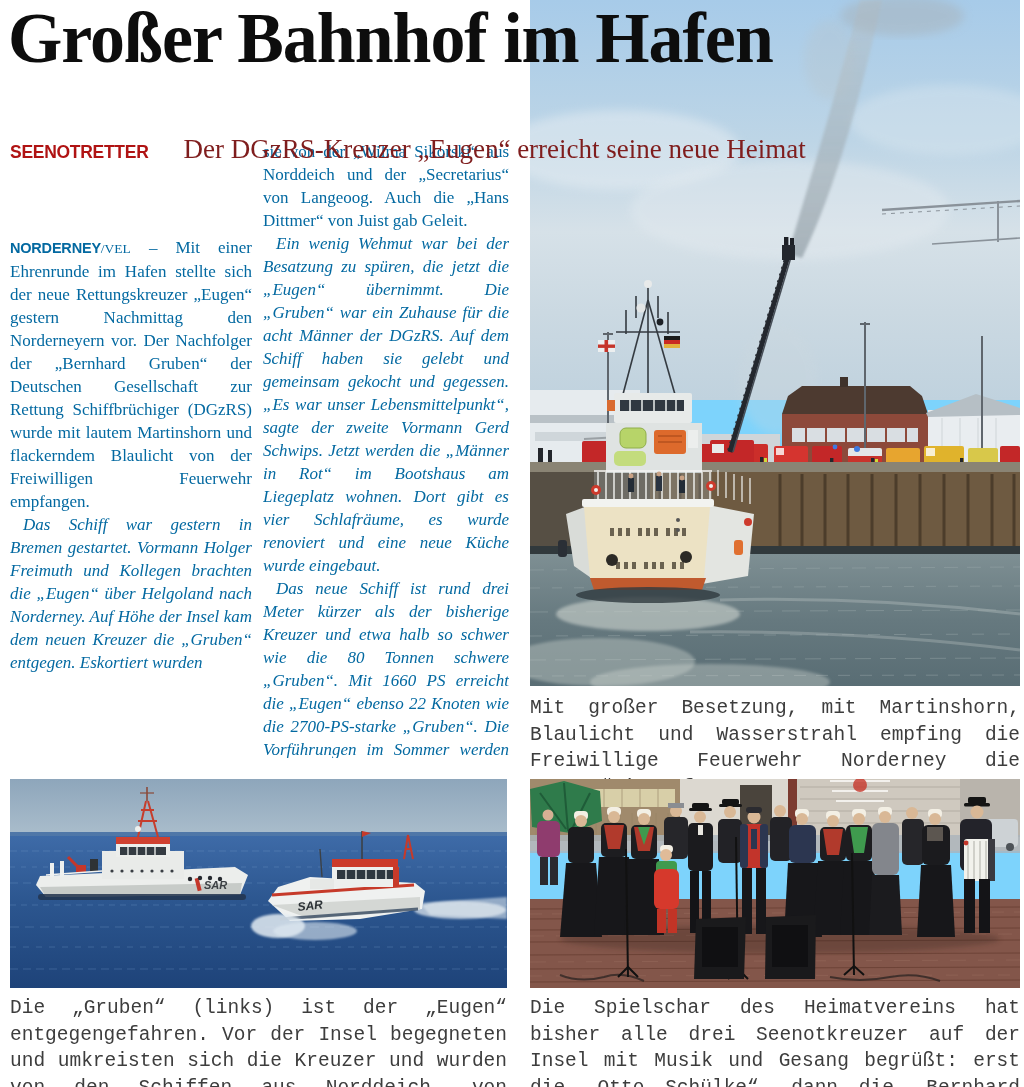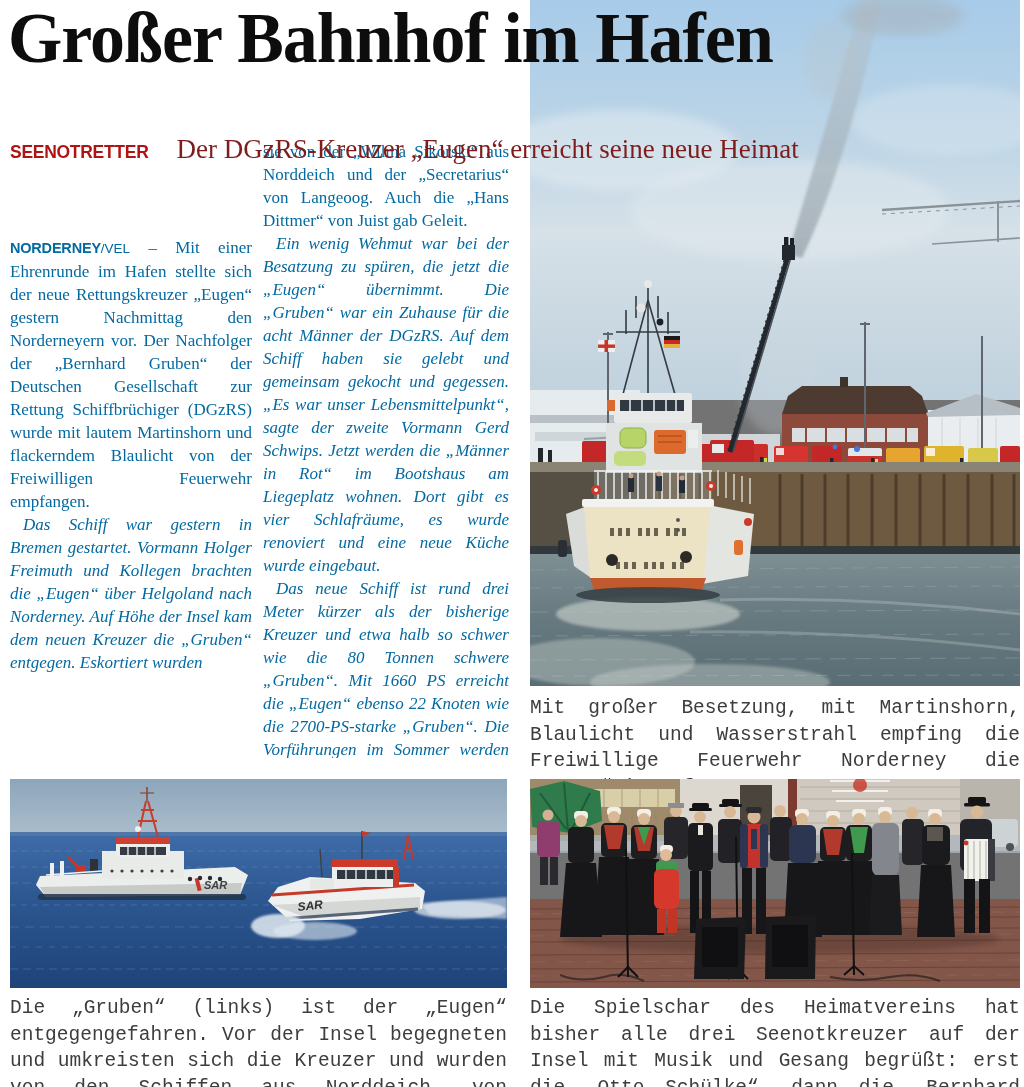--- a/index.html
+++ b/index.html
@@ -2,37 +2,37 @@
 <html lang="de"><head>
 <meta charset="utf-8">
 <style>
   html,body{margin:0;padding:0;background:#ffffff;}
   .page{position:relative;width:1024px;height:1087px;background:#fff;
         font-family:"Liberation Serif",serif;color:#181818;overflow:hidden;}
 
   .headline{position:absolute;left:8px;top:2px;margin:0;z-index:4;
             font-size:72px;font-weight:700;line-height:1.02;letter-spacing:-1px;
             color:#0d0d0d;white-space:nowrap;transform:scaleX(.97);transform-origin:left top;}
-  .kickerline{position:absolute;left:10px;top:90px;z-index:4;display:flex;align-items:baseline;gap:16px;white-space:nowrap;}
+  .kickerline{position:absolute;left:10px;top:90px;z-index:4;display:flex;align-items:baseline;gap:23px;white-space:nowrap;}
   .kicker{font-family:"Liberation Sans",sans-serif;font-weight:700;font-size:19px;
           letter-spacing:-.3px;color:#b01313;transform:scaleX(.92);transform-origin:left bottom;}
   .subhead{font-size:27px;color:#7f1d1d;margin-top:44px;}
 
   .standfirst{position:absolute;left:10px;top:139px;width:242px;
               font-size:21px;line-height:31px;color:#1c1c1c;}
 
   .col{position:absolute;font-size:17px;line-height:23px;text-align:justify;color:#0369a1;}
   .col p{margin:0;hyphens:auto;-webkit-hyphens:auto;}
   .col p + p{text-indent:13px;font-style:italic;}
   .col1{left:10px;top:236px;width:242px;height:522px;overflow:hidden;}
   .col2{left:263px;top:140px;width:246px;height:618px;overflow:hidden;}
   .loc{font-family:Liberation Sans, sans-serif;font-weight:700;font-size:14.5px;letter-spacing:-.2px;}
-  .loc2{font-family:Liberation Sans, sans-serif;font-size:13.5px;}
-
-  .photo{position:absolute;overflow:hidden;background:#737373;}
+  .loc2{font-family:Liberation Serif, serif;font-size:13.5px;}
+
+  .photo{position:absolute;overflow:hidden;background:#7dd3fc;}
   #photo-main{left:530px;top:0;width:490px;height:686px;z-index:1;}
   #photo-bl{left:10px;top:779px;width:497px;height:209px;}
   #photo-br{left:530px;top:779px;width:490px;height:209px;}
   .photo svg{display:block;}
 
   .caption{position:absolute;font-family:Liberation Mono, monospace;font-size:19.5px;
            line-height:26.5px;color:#3d3d3d;text-align:justify;}
   .cap-main{left:530px;top:695px;width:490px;}
   .cap-bl{left:10px;top:995px;width:497px;}
   .cap-br{left:530px;top:995px;width:490px;}

